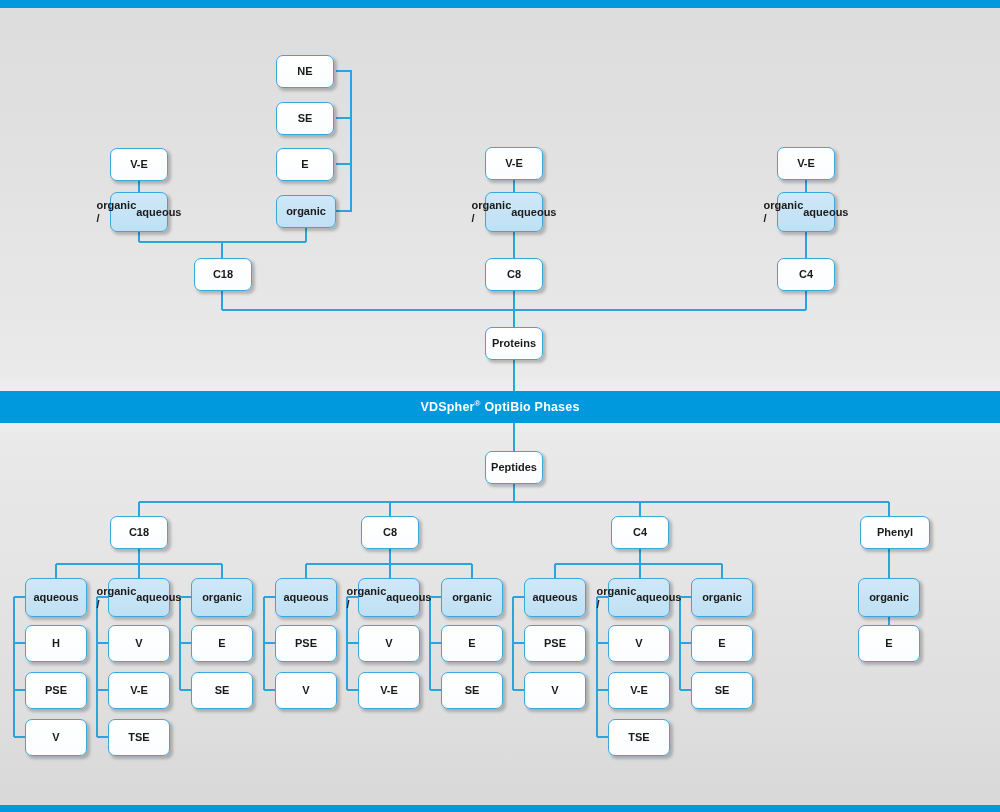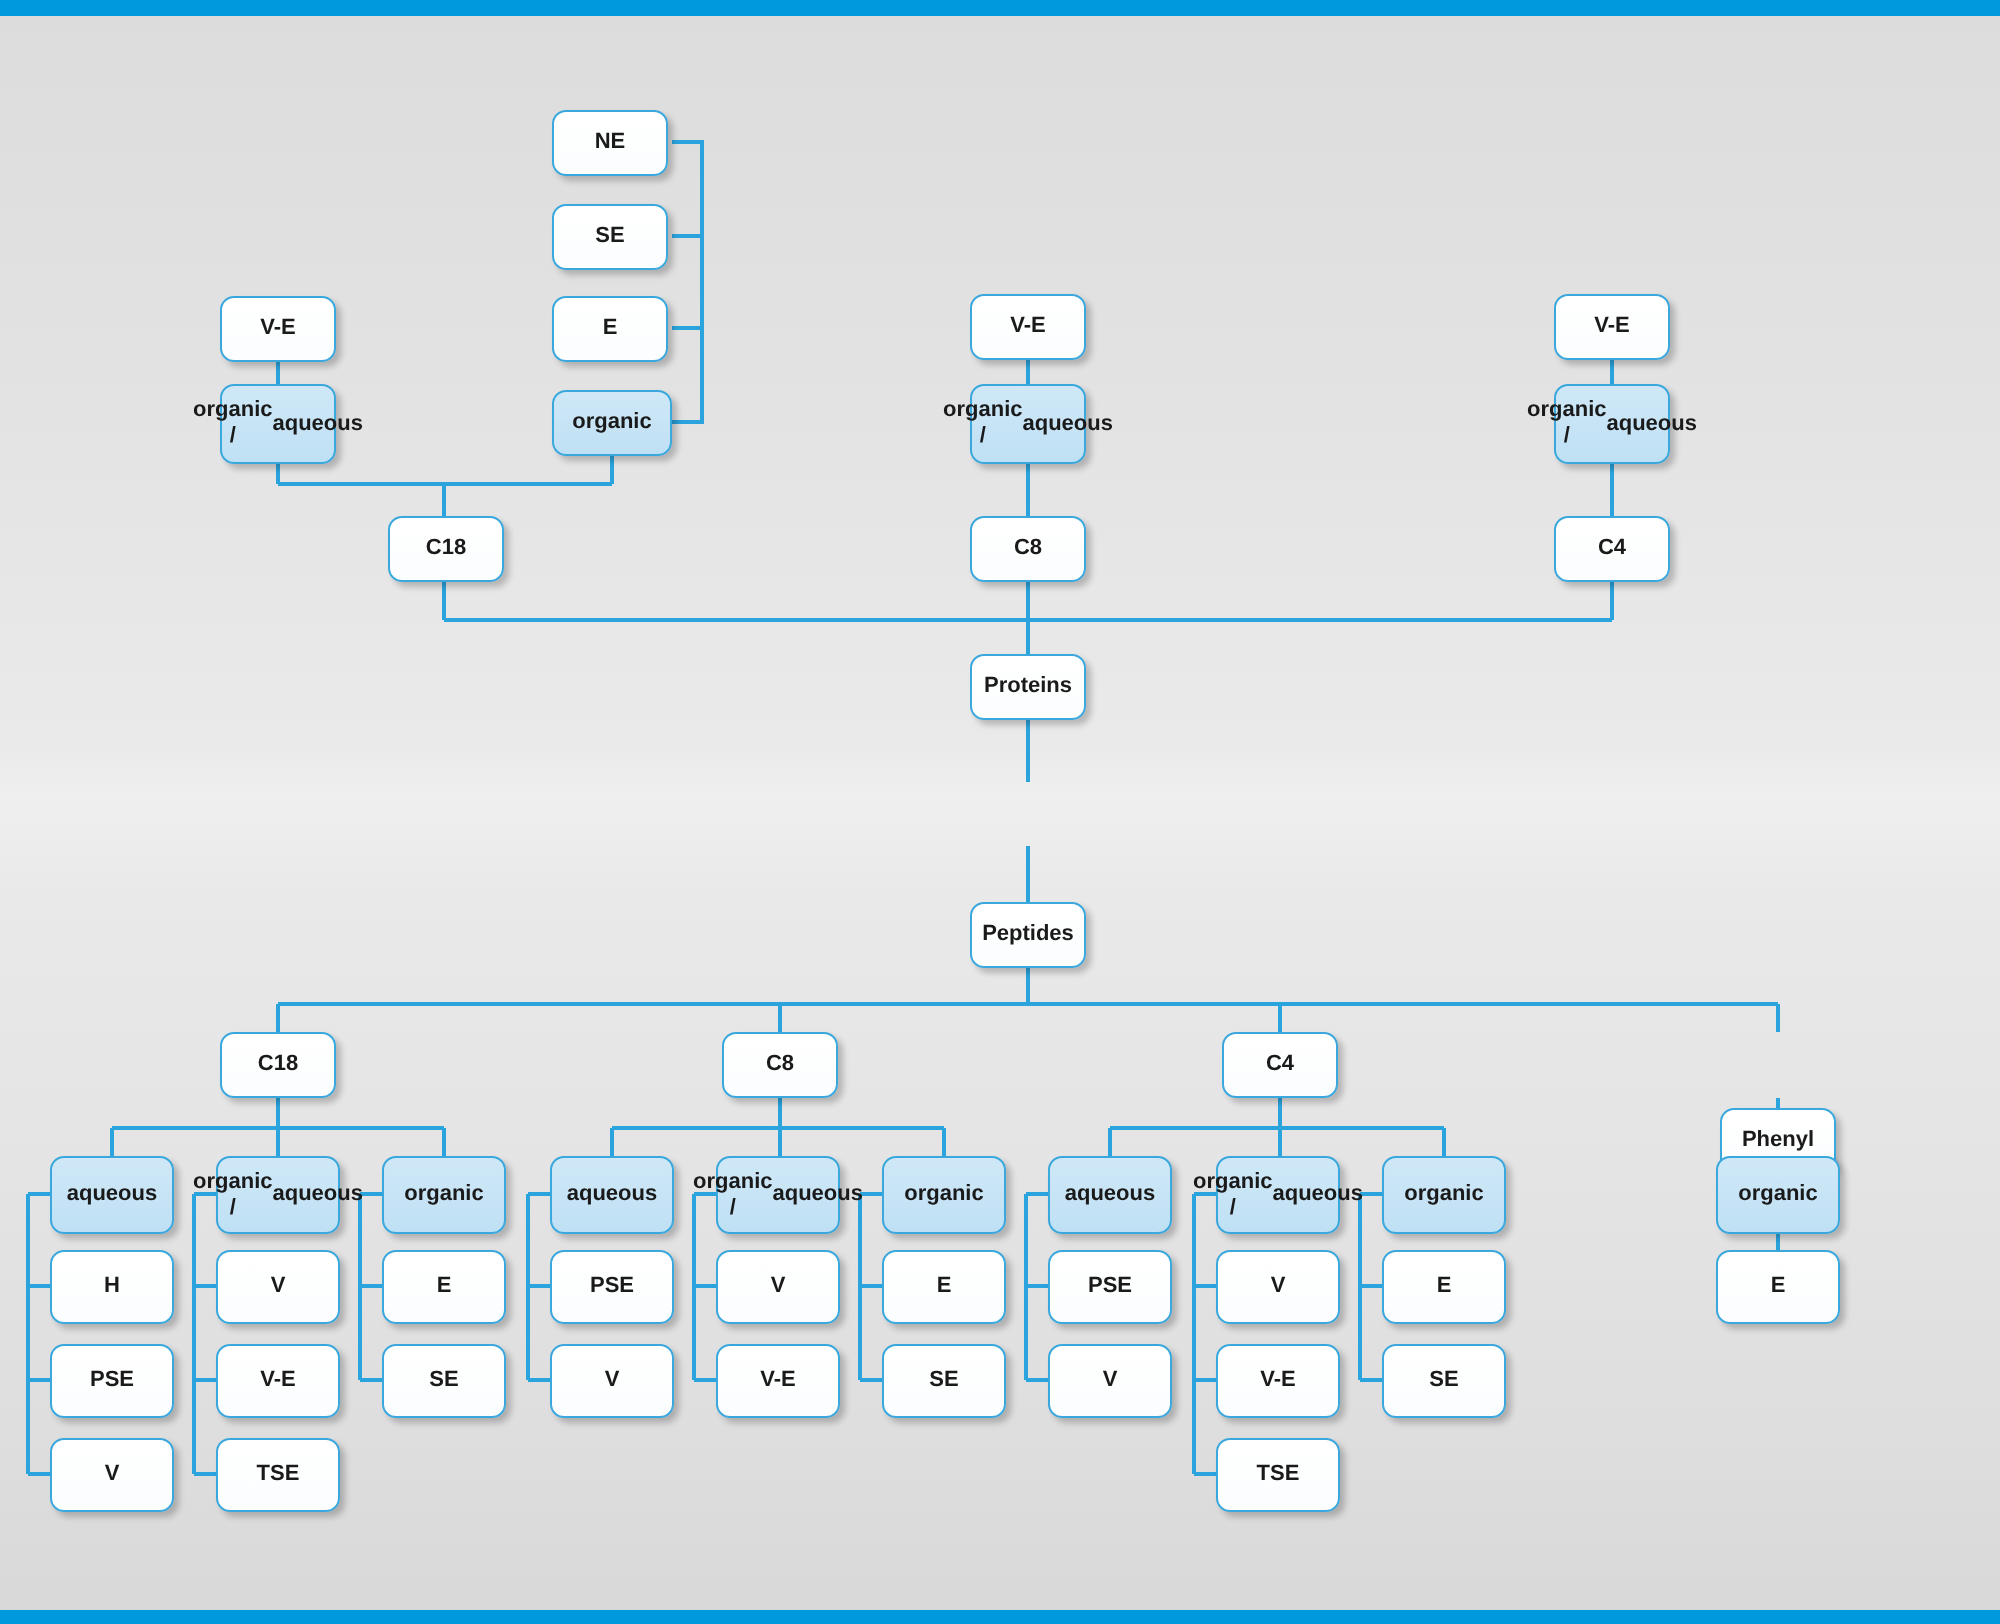--- a/index.html
+++ b/index.html
@@ -35,21 +35,20 @@
   #wires{position:absolute;left:0;top:0;width:1000px;height:812px;}
 
   
   .node{
     position:absolute;
     box-sizing:border-box;
     border:1.4px solid #3aa7dd;
     border-radius:7px;
     background:#ffffff;
     display:flex;align-items:center;justify-content:center;
-    text-align:center;
     font-size:11px;font-weight:bold;color:#1a1a1a;
     line-height:1.12;
     box-shadow:2.5px 2.5px 3px rgba(0,0,0,.22);
     z-index:5;
     padding:0 4px;
   }
   .node.tinted{
     background:linear-gradient(to bottom,#cfe8f7 0%,#bfe0f4 100%);
   }
   .node.white{
@@ -171,20 +170,23 @@
       <path d="M680,597 V690"></path>
       <path d="M680,643 H691"></path>
       <path d="M680,690 H691"></path>
 
       <path d="M889,549 V578"></path>
       <path d="M889,617 V625"></path>
 
     </g>
   </svg>
 
+  <div id="banner">
+    <span id="banner-text">VDSpher<sup>®</sup> OptiBio Phases</span>
+  </div>
 
   <div id="nodes-layer">
       <div class="node white" style="left: 276px; top: 55px; width: 58px; height: 33px;">
         <span>NE</span>
       </div>
       <div class="node white" style="left: 276px; top: 102px; width: 58px; height: 33px;">
         <span>SE</span>
       </div>
       <div class="node white" style="left: 276px; top: 148px; width: 58px; height: 33px;">
         <span>E</span>
@@ -230,21 +232,21 @@
       </div>
       <div class="node white" style="left: 110px; top: 516px; width: 58px; height: 33px;">
         <span>C18</span>
       </div>
       <div class="node white" style="left: 361px; top: 516px; width: 58px; height: 33px;">
         <span>C8</span>
       </div>
       <div class="node white" style="left: 611px; top: 516px; width: 58px; height: 33px;">
         <span>C4</span>
       </div>
-      <div class="node white" style="left: 860px; top: 516px; width: 58px; height: 33px; margin-top: 38px;">
+      <div class="node white" style="left: 860px; top: 516px; width: 70px; height: 33px;">
         <span>Phenyl</span>
       </div>
       <div class="node tinted" style="left: 25px; top: 578px; width: 62px; height: 39px;">
         <span>aqueous</span>
       </div>
       <div class="node tinted two-line" style="left: 108px; top: 578px; width: 62px; height: 39px;">
         <span>organic /</span>
         <span>aqueous</span>
       </div>
       <div class="node tinted" style="left: 191px; top: 578px; width: 62px; height: 39px;">

